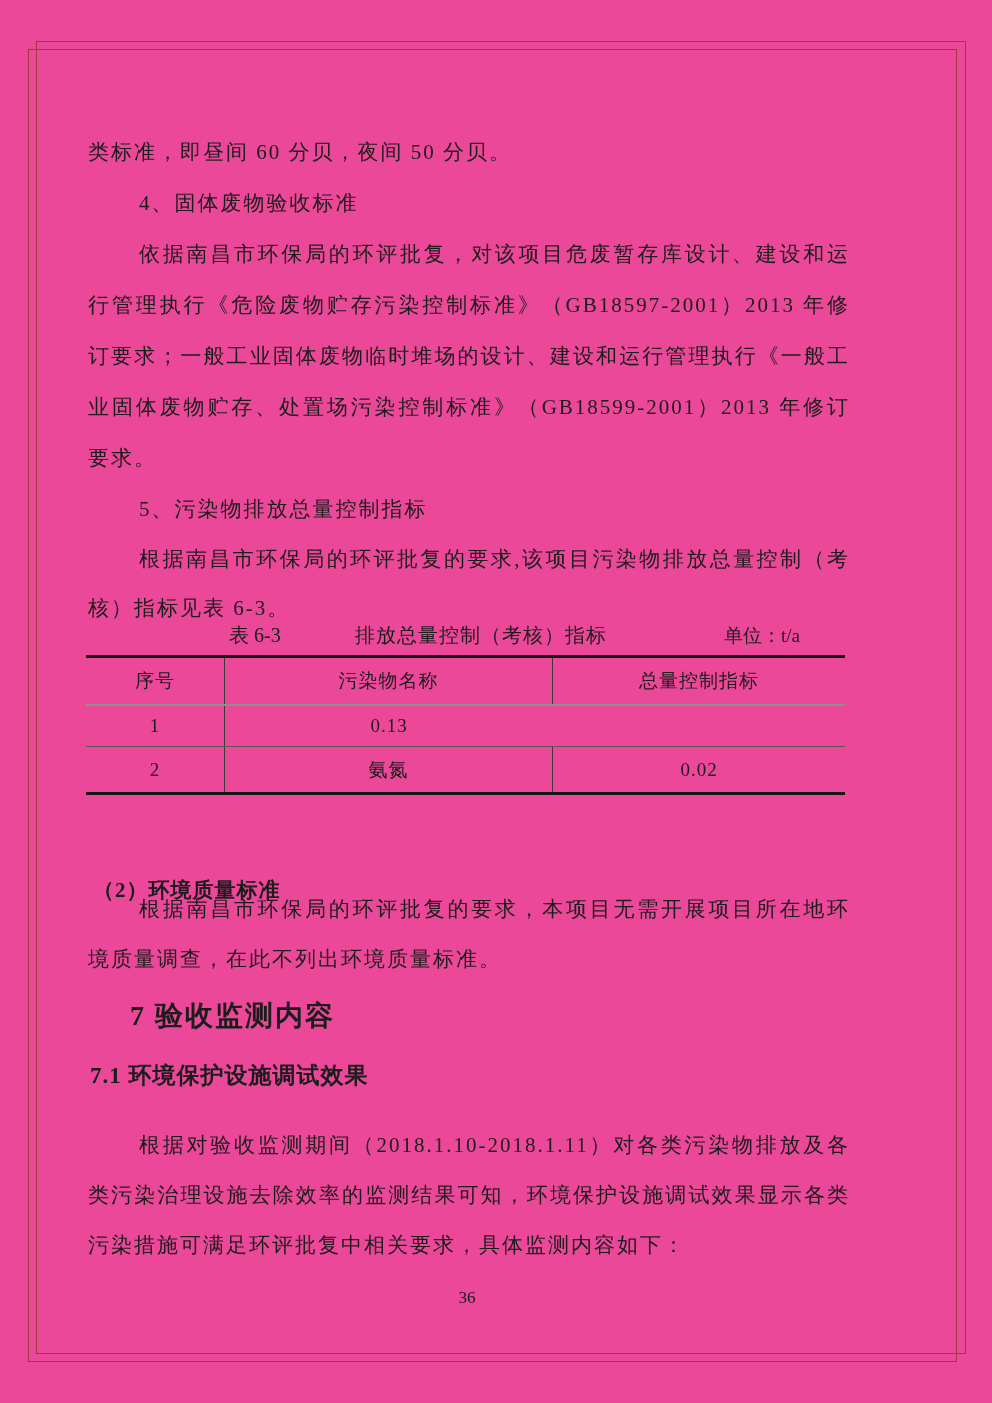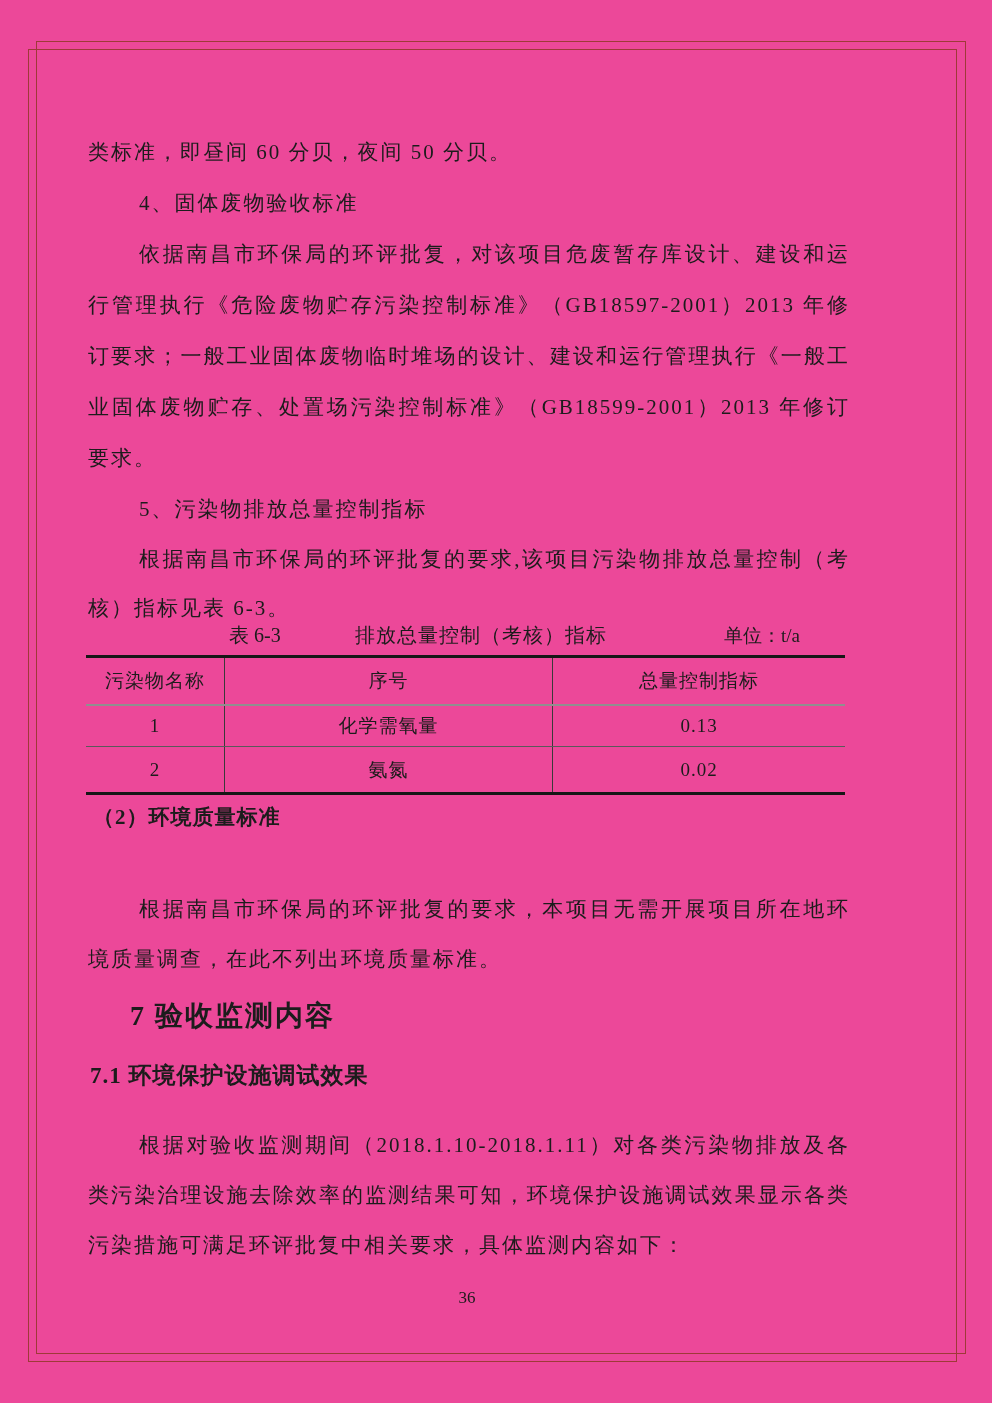--- a/index.html
+++ b/index.html
@@ -71,21 +71,21 @@
     align-items: center;
     justify-content: center;
     letter-spacing: 1px;
   }
   .tbl .cell.c0 { border-right: 1px solid #3a3a3a; }
   .tbl .cell.c1 { border-right: 1px solid #3a3a3a; }
 
   .h-sub2 {
     position: absolute;
     left: 93px;
-    top: 803px;
+    top: 876px;
     font-size: 21px;
     font-weight: bold;
     letter-spacing: 1px;
   }
   .h-chapter {
     position: absolute;
     left: 92px;
     top: 997px;
     font-size: 28px;
     font-weight: bold;
@@ -129,27 +129,26 @@
   <div class="para indent" style="top: 535px; line-height: 49px;">根据南昌市环保局的环评批复的要求,该项目污染物排放总量控制（考核）指标见表 6-3。</div>
 
   <div class="tbl-caption">
     <span class="cap-label">表 6-3</span>
     <span class="cap-title">排放总量控制（考核）指标</span>
     <span class="cap-unit">单位：t/a</span>
   </div>
 
   <div class="tbl">
     <div class="row head">
+      <div class="cell c0">序号</div>
       <div class="cell c1">污染物名称</div>
-      <div class="cell c0">序号</div>
       <div class="cell c2">总量控制指标</div>
     </div>
     <div class="row r1">
       <div class="cell c0">1</div>
-      <div class="cell c1">化学需氧量</div>
       <div class="cell c2">0.13</div>
     </div>
     <div class="row r2">
       <div class="cell c0">2</div>
       <div class="cell c1">氨氮</div>
       <div class="cell c2">0.02</div>
     </div>
   </div>
 
   <div class="h-sub2">（2）环境质量标准</div>

